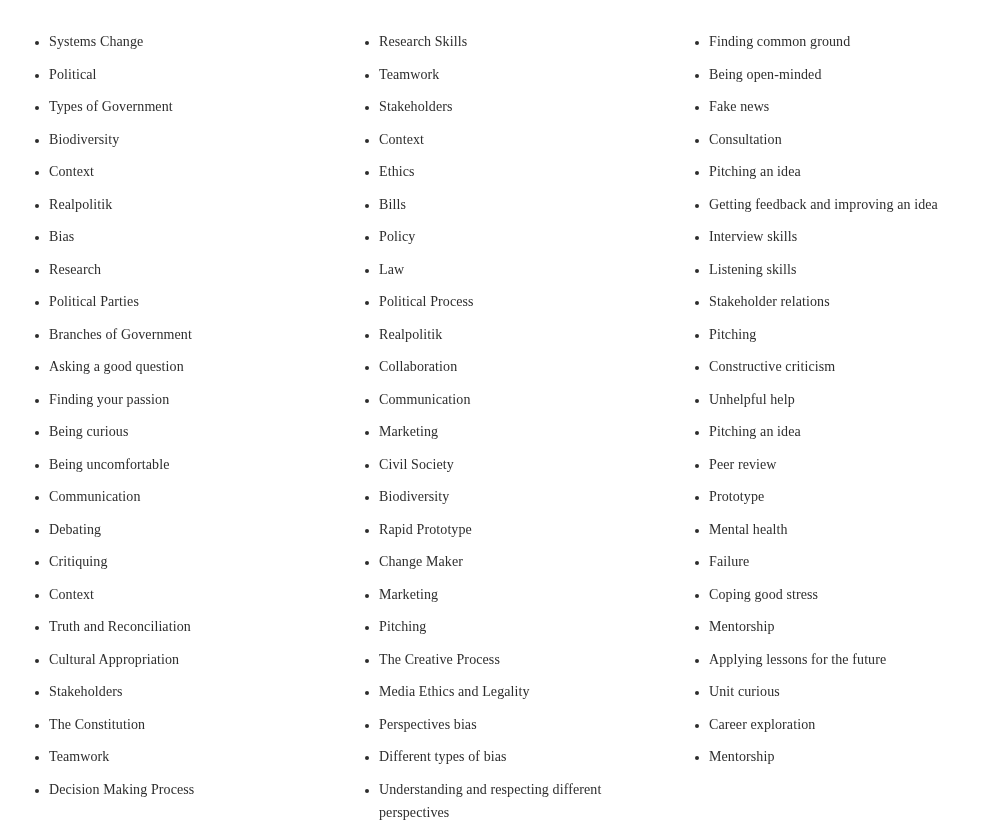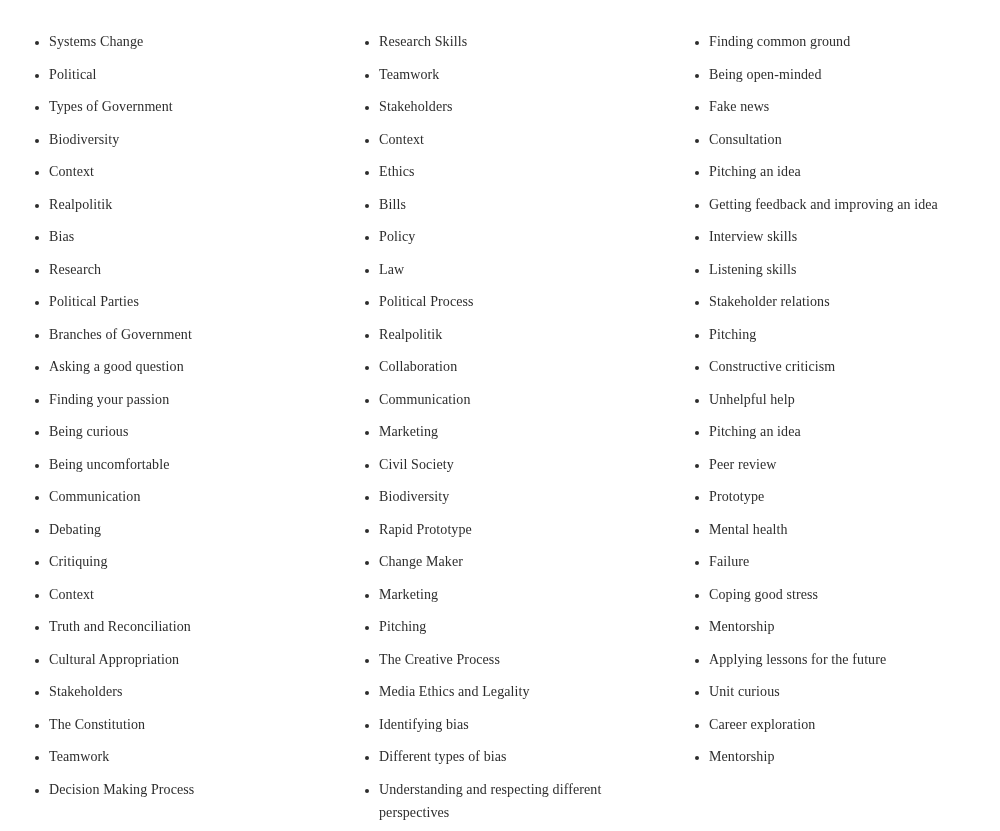--- a/index.html
+++ b/index.html
@@ -87,21 +87,21 @@
         <li>Communication</li>
         <li>Marketing</li>
         <li>Civil Society</li>
         <li>Biodiversity</li>
         <li>Rapid Prototype</li>
         <li>Change Maker</li>
         <li>Marketing</li>
         <li>Pitching</li>
         <li>The Creative Process</li>
         <li>Media Ethics and Legality</li>
-        <li>Identifying bias</li>
+        <li>Perspectives bias</li>
         <li>Different types of bias</li>
         <li>Understanding and respecting different perspectives</li>
       </ul>
     <ul class="bullet-list">
         <li>Finding common ground</li>
         <li>Being open-minded</li>
         <li>Fake news</li>
         <li>Consultation</li>
         <li>Pitching an idea</li>
         <li>Getting feedback and improving an idea</li>

